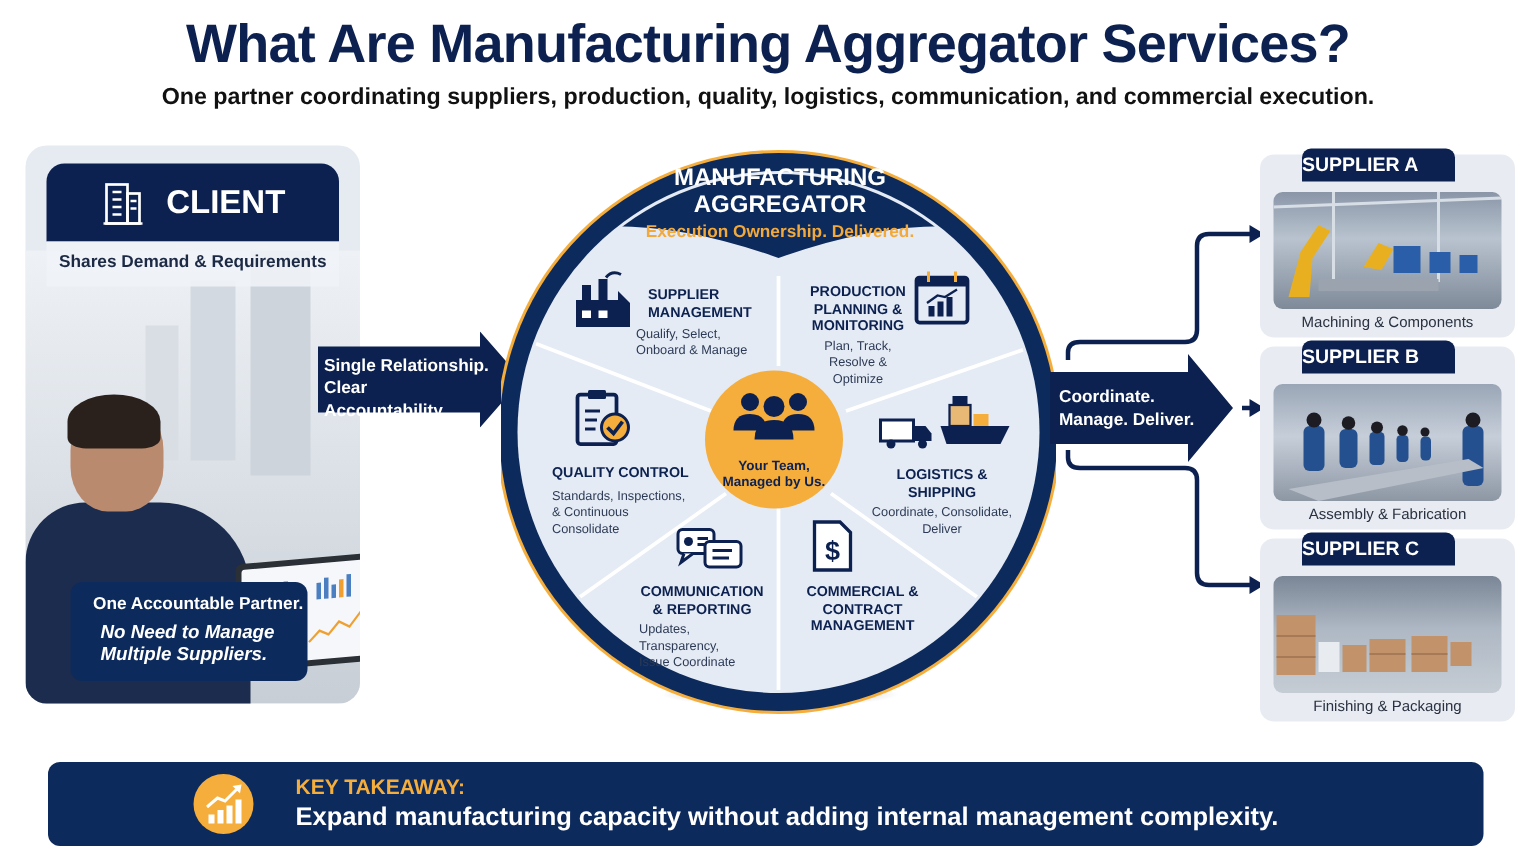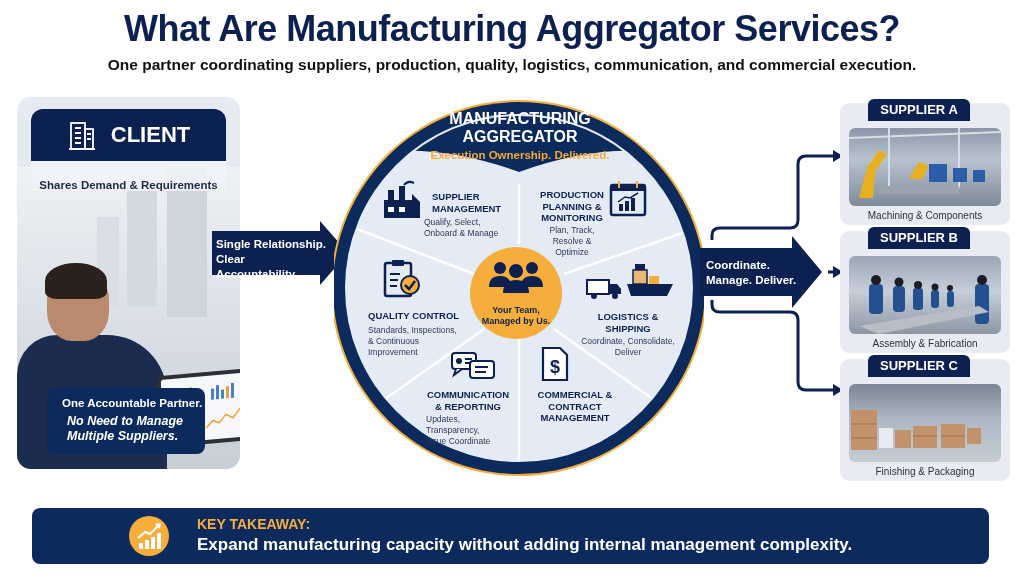--- a/index.html
+++ b/index.html
@@ -49,21 +49,21 @@
   }
   .client-header {
     position: absolute; left: 14px; top: 12px; width: 195px; height: 52px;
     background: #0d2150; border-radius: 12px 12px 0 0;
     display: flex; align-items: center; justify-content: center; gap: 14px;
   }
   .client-header .lbl { color: #fff; font-size: 22px; font-weight: bold; }
   .client-shares {
     position: absolute; left: 14px; top: 64px; width: 195px; height: 30px;
     text-align: center; font-size: 11.5px; font-weight: bold; color: #1d2a45;
-    background: rgba(240,243,247,0.9); padding-top: 18px;
+    background: rgba(240,243,247,0.9); padding-top: 8px;
   }
   .client-badge {
     position: absolute; left: 47px; top: 388px; width: 158px; height: 66px;
     background: #0d2a5c; border-radius: 8px; color: #fff;
     padding: 9px 0 0 15px; font-weight: bold;
   }
   .client-badge .l1 { font-size: 11.5px; }
   .client-badge .l2 { font-size: 12.5px; margin-top: 5px; line-height: 15px; padding-left: 5px; font-style: italic; }
 
   
@@ -90,21 +90,21 @@
   .hub-text { position:absolute; left: 470px; top: 305px; width: 92px; text-align:center; font-size:9px; font-weight:bold; color:#0d2150; line-height:11px; }
 
   
   .supplier {
     position: absolute; left: 840px; width: 170px; height: 122px;
     background: #e8ecf2; border-radius: 9px;
   }
   .sup-tag {
     position: absolute; left: 28px; top: -4px; width: 102px; height: 22px;
     background: #0d2150; border-radius: 6px 6px 0 0; color:#fff; font-weight:bold;
-    font-size: 13px; text-align:center; line-height: 22px;
+    font-size: 13px; text-align:left; line-height: 22px;
   }
   .sup-photo {
     position: absolute; left: 9px; top: 25px; width: 152px; height: 78px; border-radius: 6px; overflow: hidden;
   }
   .sup-cap { position:absolute; left:0; top:107px; width:170px; text-align:center; font-size:10px; color:#2a3140; }
 
   
   .takeaway {
     position: absolute; left: 32px; top: 508px; width: 957px; height: 56px;
     background: #0d2a5c; border-radius: 8px;
@@ -284,21 +284,21 @@
       <line x1="8" y1="28" x2="15" y2="28"></line>
     </g>
   <circle cx="28" cy="27" r="9" fill="#f5ae3c" stroke="#0d2150" stroke-width="2"></circle>
   <polyline points="23,27 27,31 33,23" fill="none" stroke="#0d2150" stroke-width="2.5"></polyline>
 </svg>
 <div class="seg-text" style="left:368px;top:310px;width:110px;text-align:left;">
   <div class="seg-title">QUALITY CONTROL</div>
   <div class="seg-desc">
       <div>Standards, Inspections,</div>
       <div>&amp; Continuous</div>
-      <div>Improvement</div>
+      <div>Consolidate</div>
     </div>
 </div>
 
 <svg style="position:absolute;left:585px;top:262px;" width="90" height="40" viewBox="0 0 90 40">
   <rect x="2" y="18" width="22" height="14" fill="#fff" stroke="#0d2150" stroke-width="2"></rect>
   <path d="M24,22 L32,22 L36,27 L36,32 L24,32 Z" fill="#0d2150"></path>
   <circle cx="9" cy="34" r="3" fill="#0d2150"></circle>
     <circle cx="30" cy="34" r="3" fill="#0d2150"></circle>
   <path d="M42,22 L88,22 L82,34 L46,34 Z" fill="#0d2150"></path>
   <rect x="48" y="8" width="14" height="14" fill="#e8b875" stroke="#0d2150" stroke-width="1.5"></rect>

